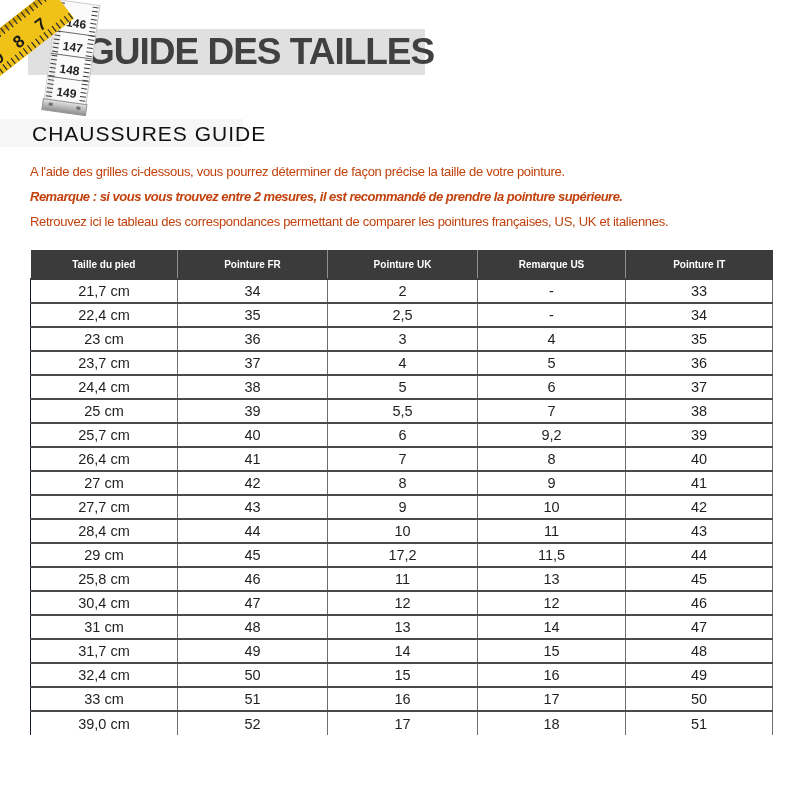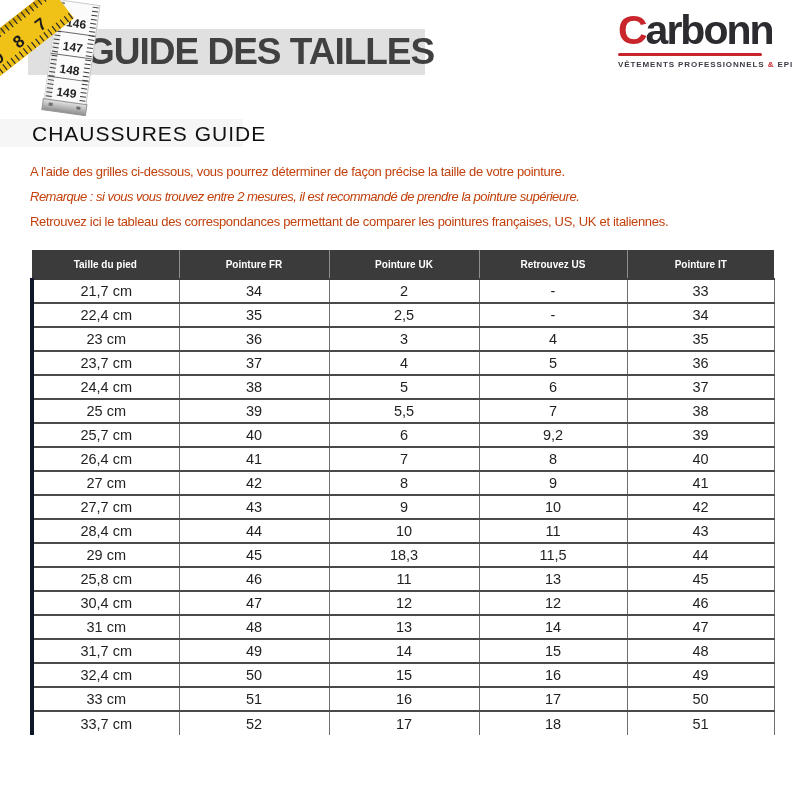--- a/index.html
+++ b/index.html
@@ -46,40 +46,40 @@
   
   .section-band{position:absolute;left:0;top:119px;width:243px;height:28px;background:var(--section-band-bg);}
   .section-title{
     position:absolute;left:32px;top:122px;margin:0;
     font-size:21px;font-weight:normal;letter-spacing:1px;color:#101010;white-space:nowrap;
   }
 
   
   .intro{position:absolute;left:30px;top:159px;width:748px;}
   .intro p{margin:0;font-size:13px;line-height:25px;color:#c2410c;letter-spacing:-0.3px;white-space:nowrap;}
-  .intro p.remark{font-weight:normal;font-style:italic;letter-spacing:-0.5px;}
+  .intro p.remark{font-weight:bold;font-style:italic;letter-spacing:-0.5px;}
 
   
   .size-table{
     position:absolute;left:30px;top:250px;width:742px;
     border-collapse:collapse;table-layout:fixed;
   }
   .size-table th{
     background:var(--table-header-bg);color:var(--table-header-text);
     font-size:10px;font-weight:bold;height:29px;
     border-right:1px solid #8f8f8f;padding:0;text-align:center;
   }
   .size-table th:last-child{border-right:none;}
   .size-table td{
     height:24px;padding:0;text-align:center;
     font-size:14.5px;color:#1f1f1f;
     border-top:2px solid #4a4a4a;
     border-right:1px solid #6e6e6e;
   }
-  .size-table td:first-child{border-left:4px solid #0f172a;}
+  .size-table td:first-child{border-left:1px solid #0f172a;}
   .size-table tbody tr:first-child td{border-top:2px solid #3b3b3b;}
 </style>
 </head>
 <body>
 
 <div id="page">
 
   <div class="title-banner">
     <h1>GUIDE DES TAILLES</h1>
   </div>
@@ -117,25 +117,20 @@
         <rect x="-32" y="12" width="106" height="5" fill="#d9a900"></rect>
         <line x1="-32" y1="16" x2="74" y2="16" stroke="#2a2a2a" stroke-width="7" stroke-dasharray="1.2 4"></line>
         <line x1="-32" y1="46" x2="74" y2="46" stroke="#2a2a2a" stroke-width="7" stroke-dasharray="1.2 4"></line>
         <text x="-10" y="40" font-size="17" font-weight="bold" fill="#1a1a1a" text-anchor="middle" font-family="Liberation Sans, sans-serif">9</text>
         <text x="16" y="40" font-size="17" font-weight="bold" fill="#1a1a1a" text-anchor="middle" font-family="Liberation Sans, sans-serif">8</text>
         <text x="44" y="40" font-size="17" font-weight="bold" fill="#1a1a1a" text-anchor="middle" font-family="Liberation Sans, sans-serif">7</text>
       </g>
     </svg>
   </div>
 
-  <div class="logo">
-    <div class="logo-word"><span class="c">C</span><span>arbonn</span></div>
-    <div class="logo-line"></div>
-    <div class="logo-tagline"><span>VÊTEMENTS PROFESSIONNELS </span><span class="amp">&amp;</span><span> EPI</span></div>
-  </div>
 
   <div class="section-band"></div>
   <h2 class="section-title">CHAUSSURES GUIDE</h2>
 
   <div class="intro">
     <p>A l'aide des grilles ci-dessous, vous pourrez déterminer de façon précise la taille de votre pointure.</p>
     <p class="remark">Remarque : si vous vous trouvez entre 2 mesures, il est recommandé de prendre la pointure supérieure.</p>
     <p>Retrouvez ici le tableau des correspondances permettant de comparer les pointures françaises, US, UK et italiennes.</p>
   </div>
 
@@ -145,21 +140,21 @@
         <col style="width:150px">
         <col style="width:150px">
         <col style="width:148px">
         <col style="width:147px">
     </colgroup>
     <thead>
       <tr id="head-row">
           <th>Taille du pied</th>
           <th>Pointure FR</th>
           <th>Pointure UK</th>
-          <th>Retrouvez US</th>
+          <th>Remarque US</th>
           <th>Pointure IT</th>
         </tr>
     </thead>
     <tbody id="table-body">
         <tr>
           <td>21,7 cm</td>
           <td>34</td>
           <td>2</td>
           <td>-</td>
           <td>33</td>
@@ -230,21 +225,21 @@
         <tr>
           <td>28,4 cm</td>
           <td>44</td>
           <td>10</td>
           <td>11</td>
           <td>43</td>
         </tr>
         <tr>
           <td>29 cm</td>
           <td>45</td>
-          <td>18,3</td>
+          <td>17,2</td>
           <td>11,5</td>
           <td>44</td>
         </tr>
         <tr>
           <td>25,8 cm</td>
           <td>46</td>
           <td>11</td>
           <td>13</td>
           <td>45</td>
         </tr>
@@ -277,21 +272,21 @@
           <td>49</td>
         </tr>
         <tr>
           <td>33 cm</td>
           <td>51</td>
           <td>16</td>
           <td>17</td>
           <td>50</td>
         </tr>
         <tr>
-          <td>33,7 cm</td>
+          <td>39,0 cm</td>
           <td>52</td>
           <td>17</td>
           <td>18</td>
           <td>51</td>
         </tr>
       </tbody>
   </table>
 
 </div>
 

